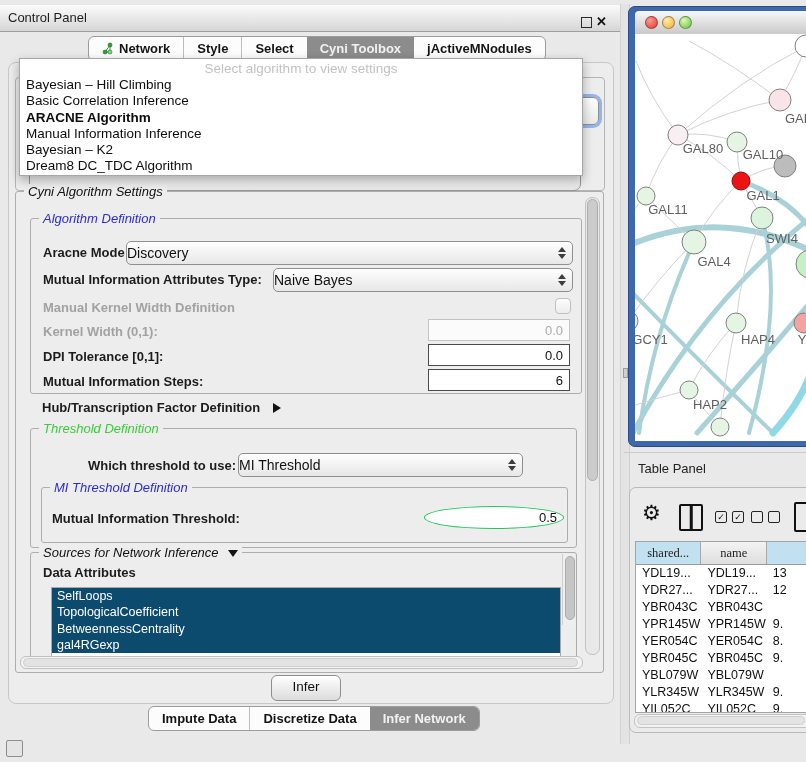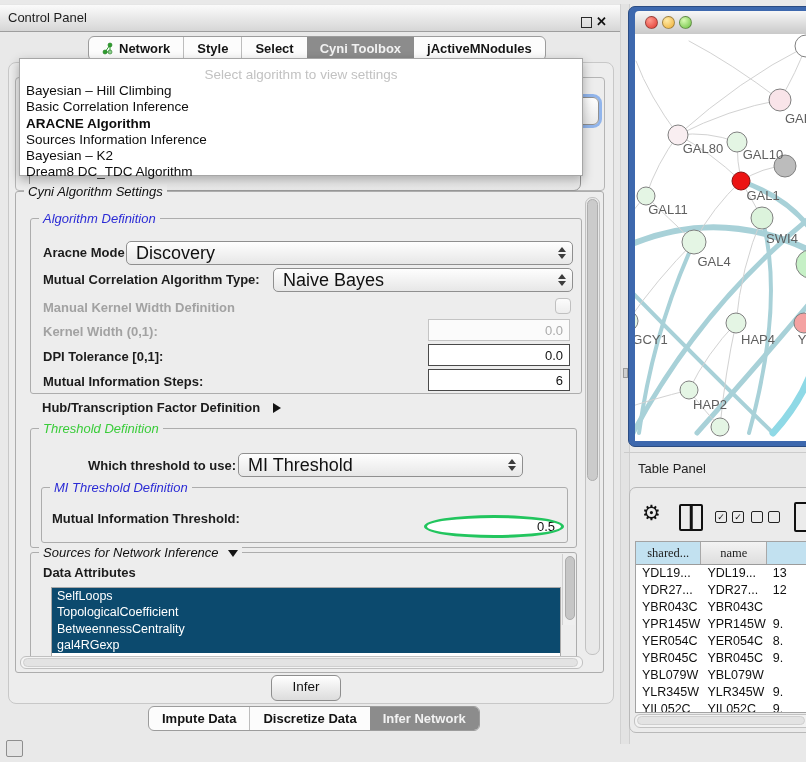--- a/index.html
+++ b/index.html
@@ -33,50 +33,50 @@
   #ghost-group{left:6px;top:14px;width:588px;height:112px;border:1px solid #B5B5B5;border-radius:4px;}
   #ghost-combo1{left:548px;top:34px;width:40px;height:26px;border-radius:6px;
     background:linear-gradient(#FEFEFE,#E9E9E9);border:1px solid #909090;
     box-shadow:0 0 0 3px rgba(95,150,235,.65);}
   #ghost-combo2{left:20px;top:96px;width:550px;height:30px;border-radius:7px;
     background:linear-gradient(#FDFDFD,#E7E7E7);border:1px solid #979797;}
 
   
   #algo-popup{left:10px;top:-5px;width:562px;height:116px;background:#FFFFFF;
     border:1px solid #A6A6A6;box-shadow:0 4px 10px rgba(0,0,0,.3);z-index:60;}
-  #algo-placeholder{height:16px;margin-top:8px;text-align:center;color:#C2C2C2;font-size:13.5px;}
+  #algo-placeholder{height:16px;margin-top:2px;text-align:center;color:#C2C2C2;font-size:13.5px;}
   .dd-item{font-size:13.5px;color:#0d0d0d;line-height:16.3px;padding-left:6px;white-space:nowrap;}
   .dd-item.bold{font-weight:bold;}
 
   
   .group{position:absolute;border:1px solid #ADADAD;border-radius:3px;}
   .legend{position:absolute;top:-8px;left:8px;background:#EDEDED;padding:0 4px;font-size:13px;
     color:#111;white-space:nowrap;font-style:italic;}
   .legend.blue{color:#2B2BD5;}
   .legend.green{color:#3ACC3A;}
 
   #settings{left:6px;top:128px;width:587px;height:480px;}
   #settings-viewport{position:absolute;left:0;top:0;right:18px;bottom:14px;overflow:hidden;}
 
   .flabel{position:absolute;font-size:13px;font-weight:bold;color:#1c1c1c;white-space:nowrap;}
   .flabel.dis{color:#A2A2A2;}
 
   .combo{position:absolute;height:24px;border:1px solid #8F8F8F;border-radius:5px;
     background:linear-gradient(#FEFEFE,#E7E7E7);display:flex;align-items:center;
-    font-size:18px;color:#111;padding-left:9px;box-sizing:border-box;}
+    font-size:14px;color:#111;box-sizing:border-box;}
   .combo .spin{position:absolute;right:6px;top:50%;transform:translateY(-50%);
     display:flex;flex-direction:column;gap:2px;}
   .spin i{width:0;height:0;border-left:4px solid transparent;border-right:4px solid transparent;}
   .spin .up{border-bottom:5px solid #3d3d3d;}
   .spin .dn{border-top:5px solid #3d3d3d;}
 
   input.num{position:absolute;text-align:right;padding:0 6px;box-sizing:border-box;
     font-family:"Liberation Sans",sans-serif;font-size:13px;background:#fff;color:#111;outline:none;}
   input.num.dark{border:1.5px solid #4a4a4a;}
-  input.num.light{border:3px solid #22c55e;margin-top:9px;}
+  input.num.light{border:1px solid #22c55e;}
   input.num.dis{border:1px solid #C4C4C4;color:#ABABAB;background:#FBFBFB;}
 
   .checkbox{position:absolute;width:14px;height:14px;border:1px solid #C0C0C0;border-radius:4px;
     background:linear-gradient(#FCFCFC,#EDEDED);}
 
   .tri-right{display:inline-block;width:0;height:0;border-top:5px solid transparent;
     border-bottom:5px solid transparent;border-left:8px solid #141414;margin-left:8px;
     position:relative;top:1px;}
   .tri-down{display:inline-block;width:0;height:0;border-left:5px solid transparent;
     border-right:5px solid transparent;border-top:7px solid #141414;margin-left:6px;
@@ -194,21 +194,21 @@
   <div class="abs" id="ghost-group"></div>
   <div class="abs" id="ghost-combo1"></div>
   <div class="abs" id="ghost-combo2"></div>
 
   <div class="abs" id="algo-popup">
     <div id="algo-placeholder">Select algorithm to view settings</div>
     <div id="algo-items">
         <div class="dd-item">Bayesian – Hill Climbing</div>
         <div class="dd-item">Basic Correlation Inference</div>
         <div class="dd-item bold">ARACNE Algorithm</div>
-        <div class="dd-item">Sources Information Inference</div>
+        <div class="dd-item">Manual Information Inference</div>
         <div class="dd-item">Bayesian – K2</div>
         <div class="dd-item">Dream8 DC_TDC Algorithm</div>
       </div>
   </div>
 
   <div class="group" id="settings">
     <span class="legend">Cyni Algorithm Settings</span>
 
     <div id="settings-viewport">
 
@@ -217,21 +217,21 @@
 
         <span class="flabel" style="left:12px;top:26px;">Aracne Mode:</span>
         <div class="combo" style="left:95px;top:22px;width:447px;">
           <span>Discovery</span>
           <span class="spin">
               <i class="up"></i>
               <i class="dn"></i>
             </span>
         </div>
 
-        <span class="flabel" style="left:12px;top:53px;">Mutual Correlation Algorithm Type:</span>
+        <span class="flabel" style="left:12px;top:53px;">Mutual Information Attributes Type:</span>
         <div class="combo" style="left:242px;top:49px;width:300px;">
           <span>Naive Bayes</span>
           <span class="spin">
               <i class="up"></i>
               <i class="dn"></i>
             </span>
         </div>
 
         <span class="flabel dis" style="left:12px;top:81px;">Manual Kernel Width Definition</span>
         <span class="checkbox" style="left:524px;top:79px;"></span>

